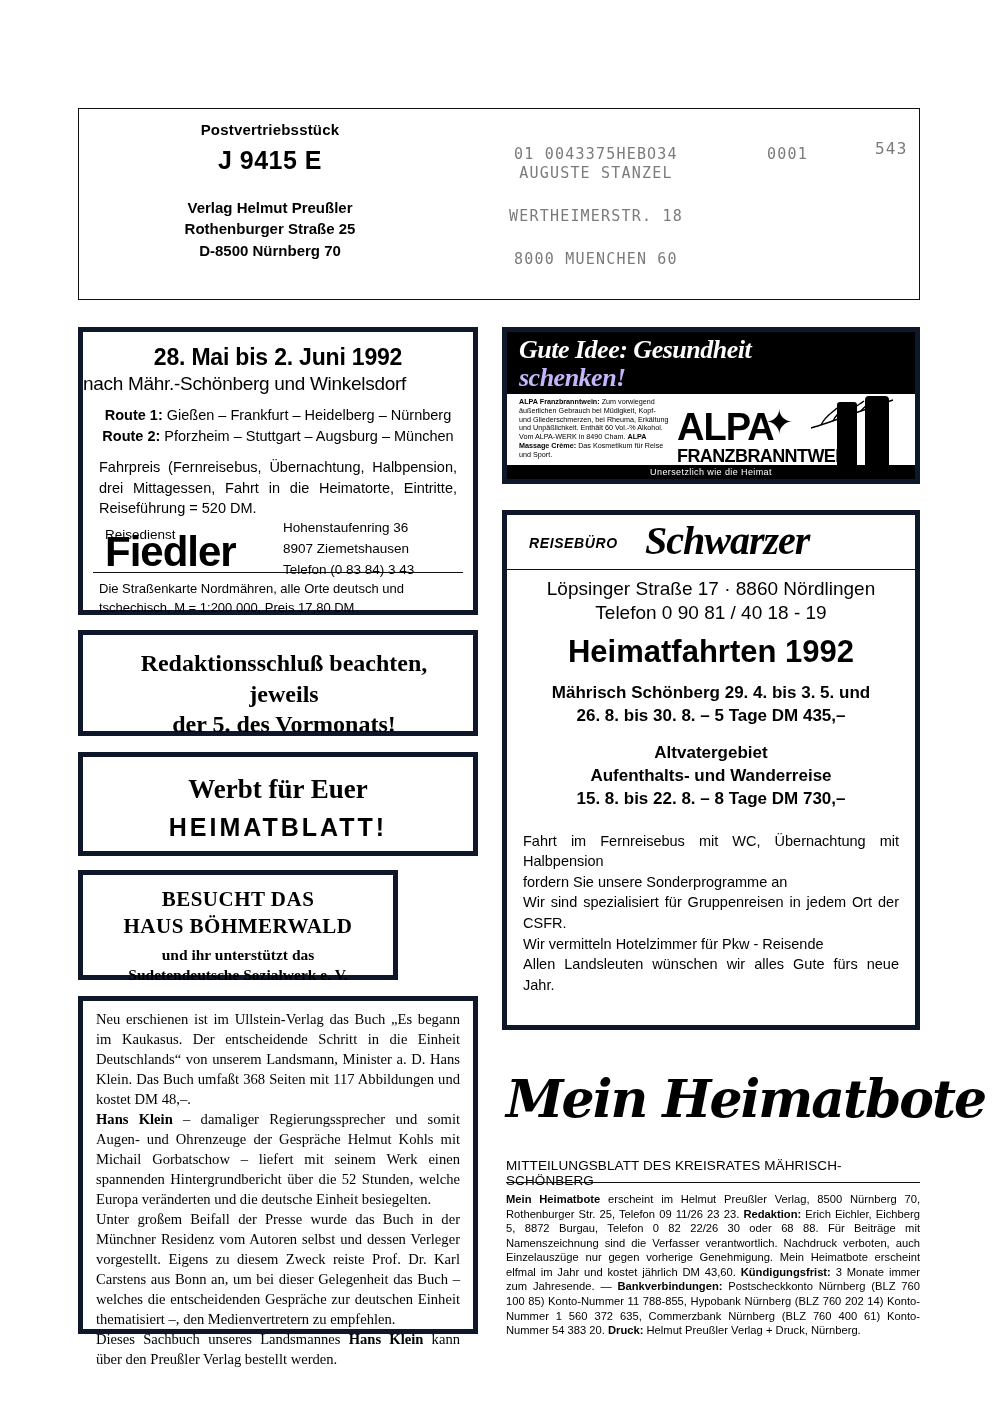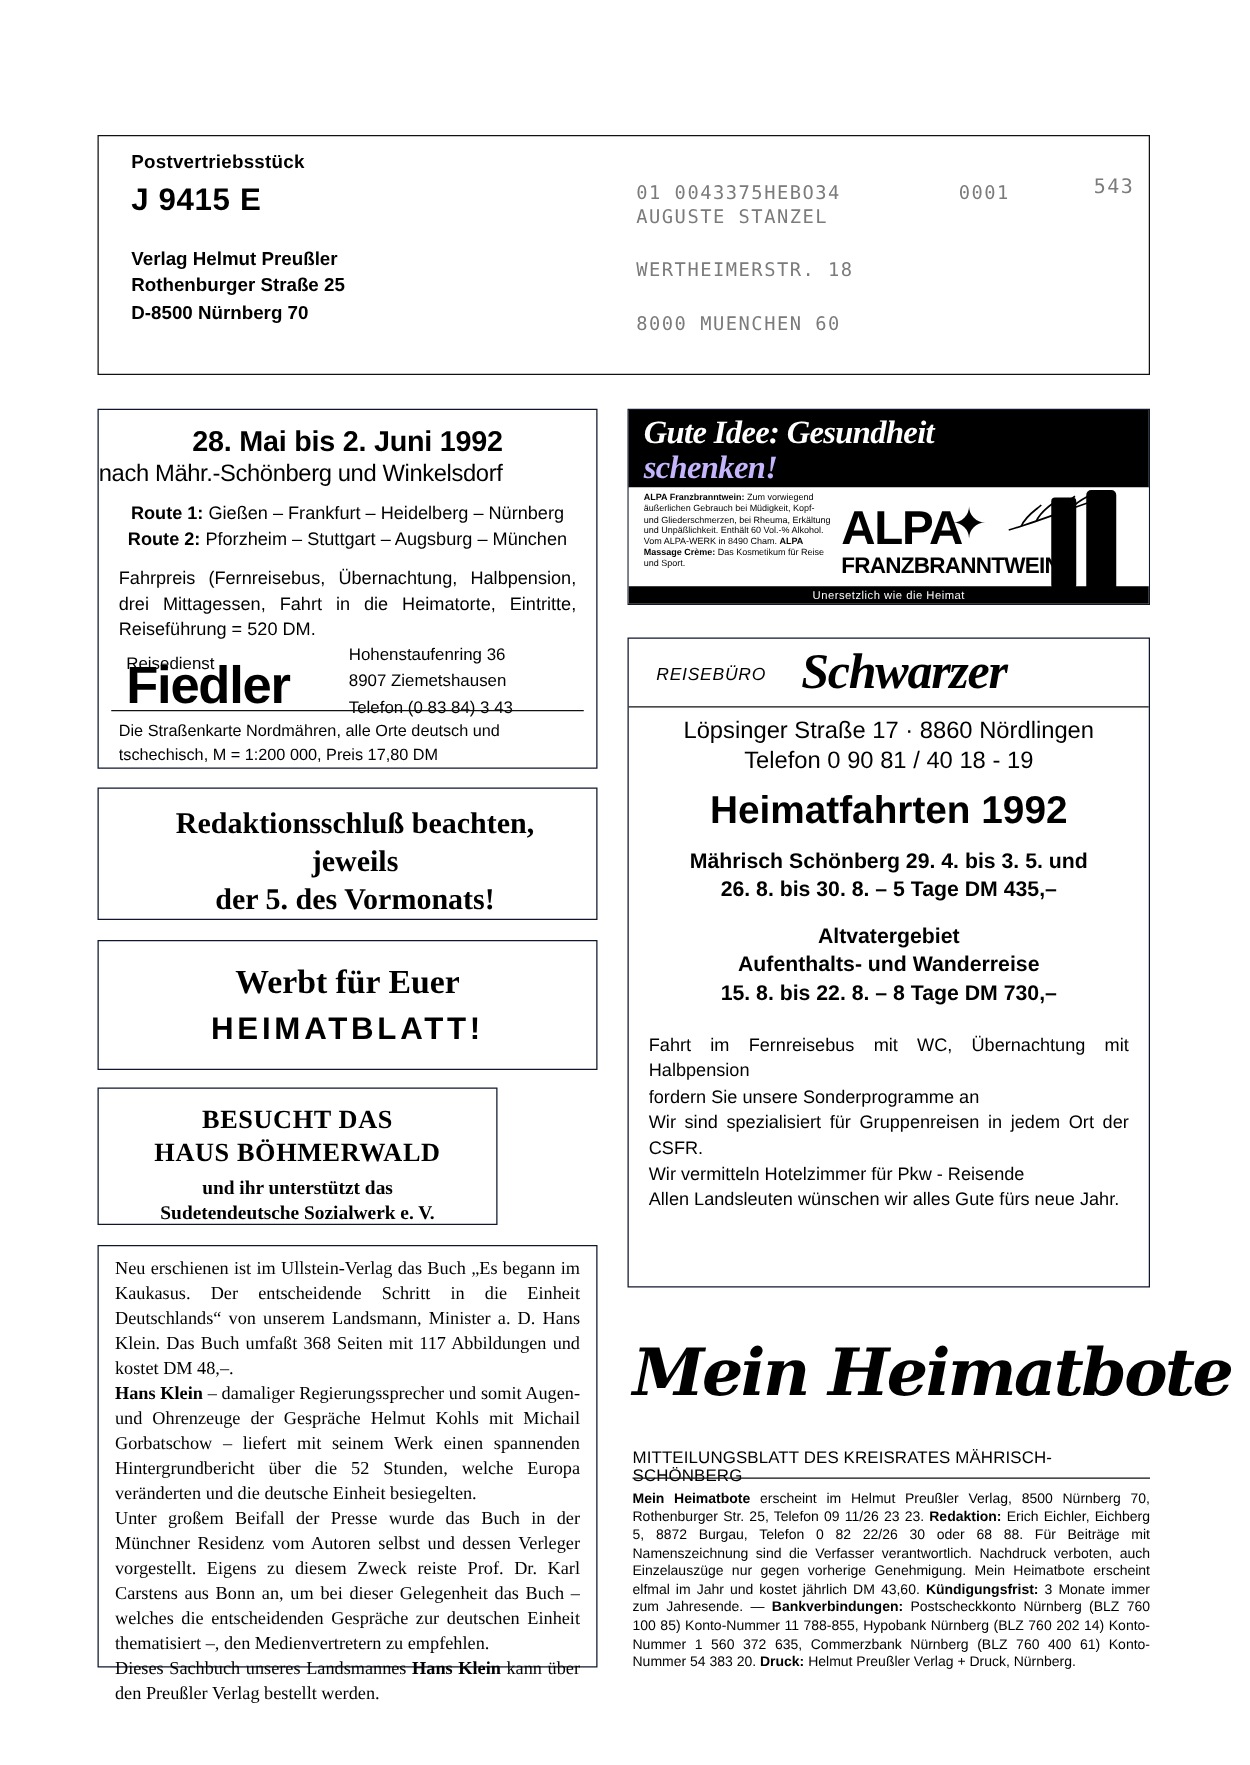--- a/index.html
+++ b/index.html
@@ -21,20 +21,21 @@
     width: 1000px; height: 1412px;
     background: #fff;
   }
   
   .addr-box {
     position: absolute;
     left: 78px; top: 108px;
     width: 842px; height: 192px;
     border: 1px solid #111;
     box-sizing: border-box;
+    text-align: center;
   }
   .addr-left {
     position: absolute;
     left: 26px; top: 12px;
     width: 330px;
   }
   .addr-left .ln1 {
     font-size: 15px; font-weight: bold; letter-spacing: .2px;
   }
   .addr-left .ln2 {
@@ -55,21 +56,21 @@
   .addr-right .r1 { position:relative; }
   .addr-right .r1 .c2 { position:absolute; left: 258px; top:0; }
   .addr-right .r1 .c3 { position:absolute; left: 366px; top:-6px; font-size:16px; }
   .addr-right .r2 { margin-top: 4px; }
   .addr-right .r3 { margin-top: 28px; }
   .addr-right .r4 { margin-top: 28px; }
 
   
   .box {
     position: absolute;
-    border: 1px solid #0f172a;
+    border: 5px solid #0f172a;
     box-sizing: border-box;
     background: #fff;
   }
 
   
   #fiedler { left: 78px; top: 327px; width: 400px; height: 288px; }
   .f-title1 {
     text-align: center; font-size: 23px; font-weight: bold;
     margin-top: 12px; letter-spacing: -.2px;
   }
@@ -218,21 +219,21 @@
     width: 90px; height: 34px;
   }
 
   
   #schwarzer { left: 502px; top: 510px; width: 418px; height: 520px; }
   .sz-hdr {
     position: relative; height: 54px;
   }
   .sz-hdr .lead {
     position: absolute; left: 22px; top: 20px;
-    font-size: 14px; font-weight: normal; font-style: italic; letter-spacing: .6px;
+    font-size: 14px; font-weight: bold; font-style: italic; letter-spacing: .6px;
   }
   .sz-hdr .name {
     position: absolute; left: 138px; top: 2px;
     font-family: "Liberation Serif", serif;
     font-size: 40px; font-weight: bold; font-style: italic;
     letter-spacing: -1px;
   }
   .sz-rule {
     border-top: 1px solid #111; margin: 0 0 0 0;
   }

